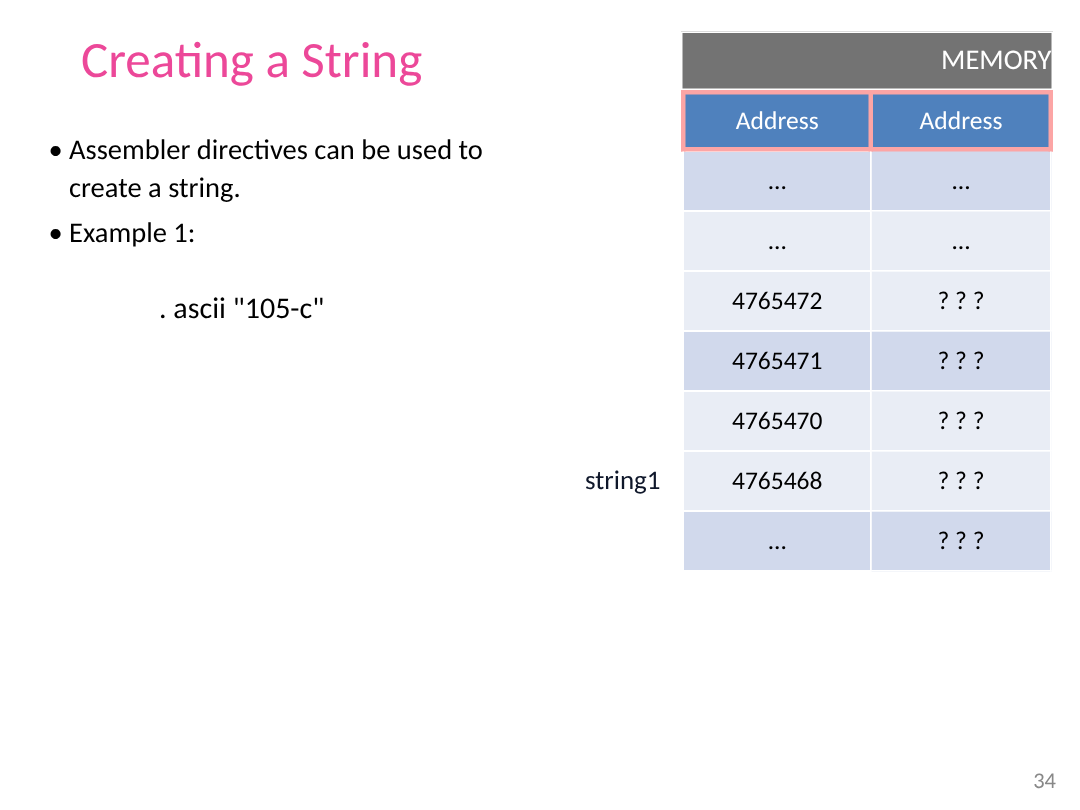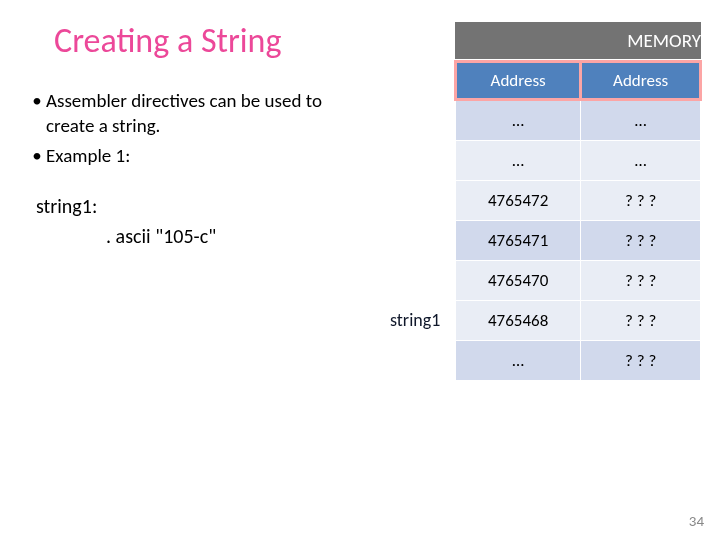--- a/index.html
+++ b/index.html
@@ -121,21 +121,20 @@
       <div class="bullet">
         <div class="bullet-dot">•</div>
         <div class="bullet-text">Assembler directives can be used to create a string.</div>
       </div>
       <div class="bullet">
         <div class="bullet-dot">•</div>
         <div class="bullet-text">Example 1:</div>
       </div>
 
       <div class="code-block">
-        <div class="code-line-1">string1:</div>
         <div class="code-line-2">. ascii "105-c"</div>
       </div>
     </div>
 
     <div class="right">
       <div class="mem-area">
         <div class="mem-title">MEMORY</div>
         <table class="mem">
           <thead>
             <tr>

